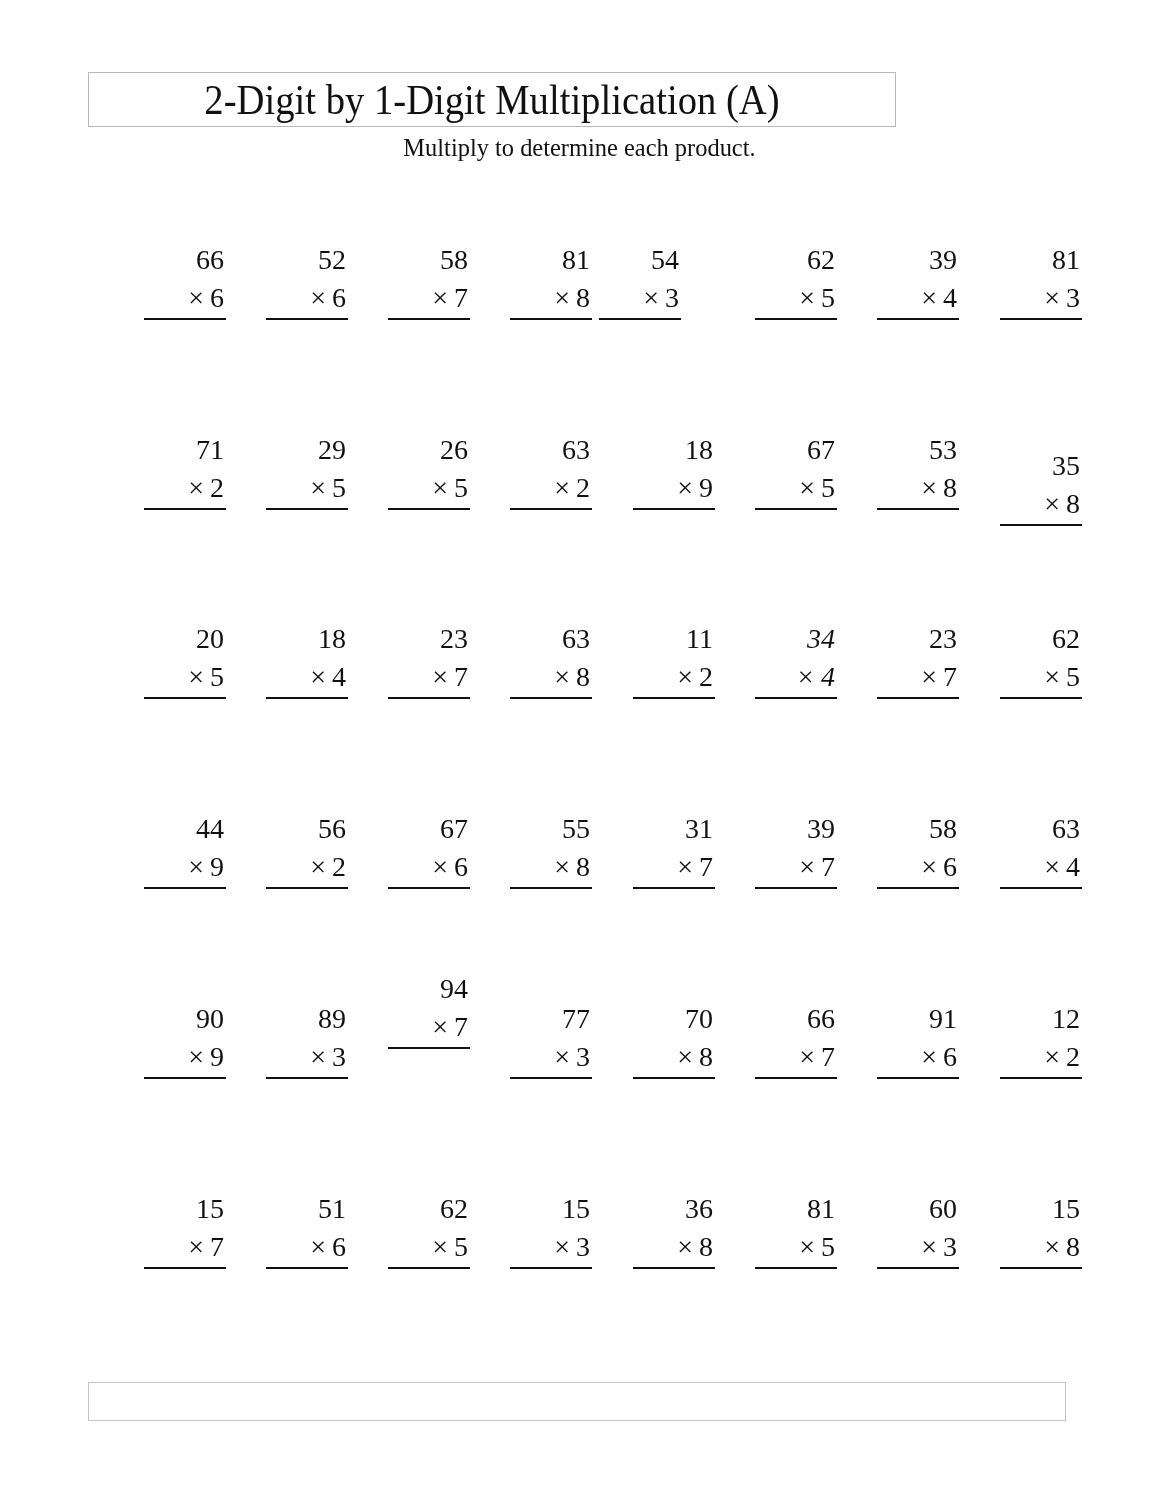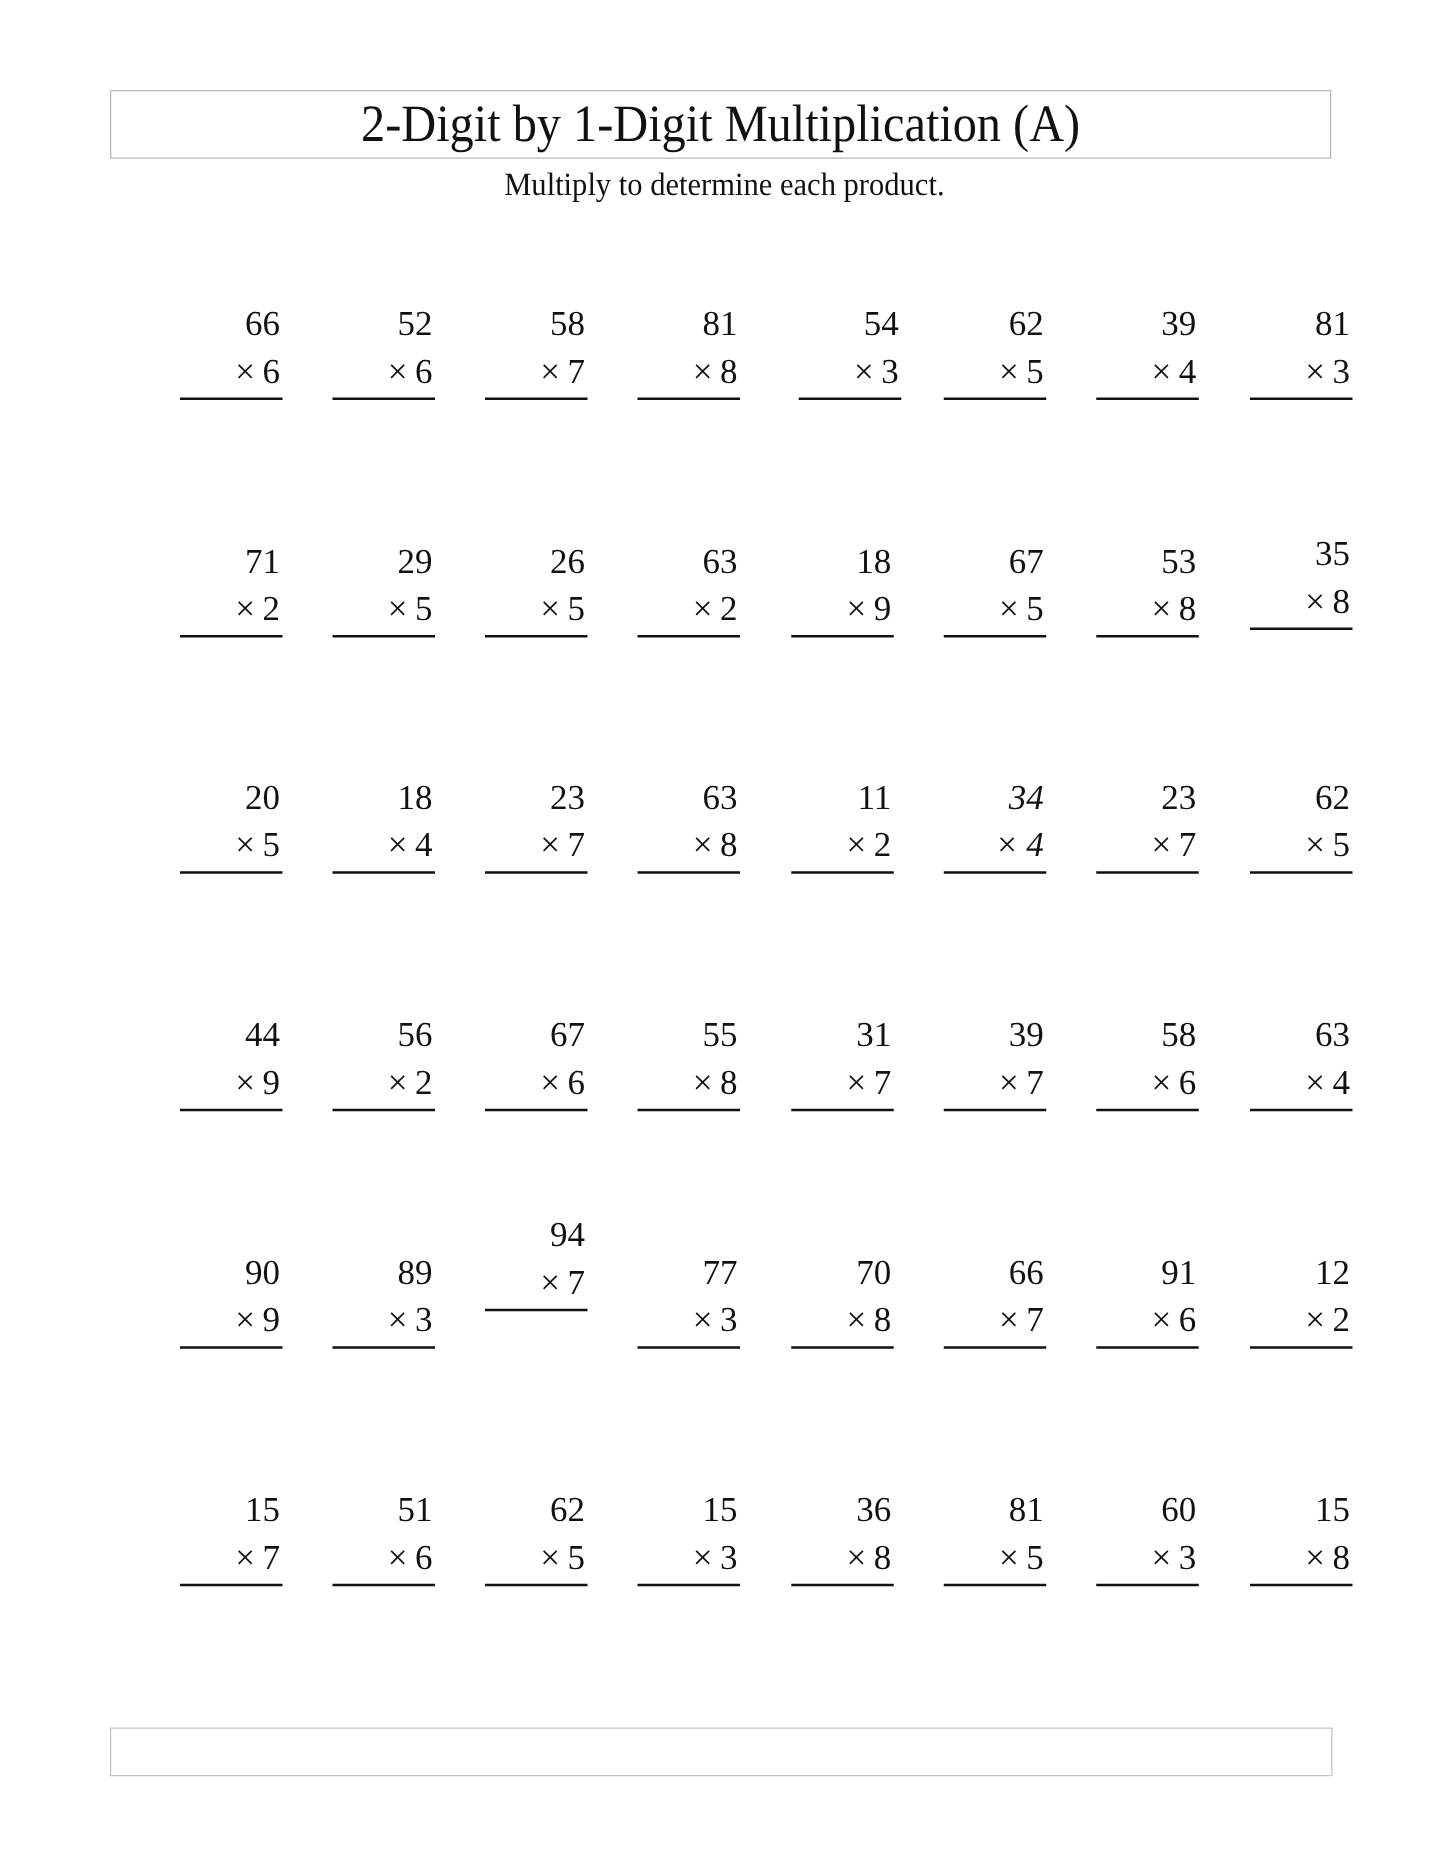--- a/index.html
+++ b/index.html
@@ -12,21 +12,21 @@
       height: 1500px;
       position: relative;
       overflow: hidden;
       font-family: "DejaVu Serif", "Liberation Serif", serif;
       color: #111111;
     }
     .title-box {
       position: absolute;
       left: 88px;
       top: 72px;
-      width: 977px;
+      width: 808px;
       height: 55px;
       border: 1px solid #b8b8b8;
       box-sizing: border-box;
       text-align: center;
     }
     .title {
       font-family: "Liberation Serif", "DejaVu Serif", serif;
       font-size: 42px;
       line-height: 55px;
       margin: 0;
@@ -113,21 +113,21 @@
   <div class="problem" style="left:373px; top:244px;">
     <div class="top-num">58</div>
     <div class="mult-line"><span class="times-sign">×</span><span>7</span></div>
     <div class="answer-line"></div>
   </div>
   <div class="problem" style="left:495px; top:244px;">
     <div class="top-num">81</div>
     <div class="mult-line"><span class="times-sign">×</span><span>8</span></div>
     <div class="answer-line"></div>
   </div>
-  <div class="problem" style="left:624px; top:244px;text-decoration:underline;">
+  <div class="problem" style="left:584px; top:244px;text-decoration:underline;">
     <div class="top-num">54</div>
     <div class="mult-line"><span class="times-sign">×</span><span>3</span></div>
     <div class="answer-line"></div>
   </div>
   <div class="problem" style="left:740px; top:244px;">
     <div class="top-num">62</div>
     <div class="mult-line"><span class="times-sign">×</span><span>5</span></div>
     <div class="answer-line"></div>
   </div>
   <div class="problem" style="left:862px; top:244px;">
@@ -169,21 +169,21 @@
   <div class="problem" style="left:740px; top:434px;">
     <div class="top-num">67</div>
     <div class="mult-line"><span class="times-sign">×</span><span>5</span></div>
     <div class="answer-line"></div>
   </div>
   <div class="problem" style="left:862px; top:434px;">
     <div class="top-num">53</div>
     <div class="mult-line"><span class="times-sign">×</span><span>8</span></div>
     <div class="answer-line"></div>
   </div>
-  <div class="problem" style="left:985px; top:428px;text-decoration:underline;">
+  <div class="problem" style="left:985px; top:450px;text-decoration:underline;">
     <div class="top-num">35</div>
     <div class="mult-line"><span class="times-sign">×</span><span>8</span></div>
     <div class="answer-line"></div>
   </div>
 
   <div class="problem" style="left:129px; top:623px;">
     <div class="top-num">20</div>
     <div class="mult-line"><span class="times-sign">×</span><span>5</span></div>
     <div class="answer-line"></div>
   </div>

